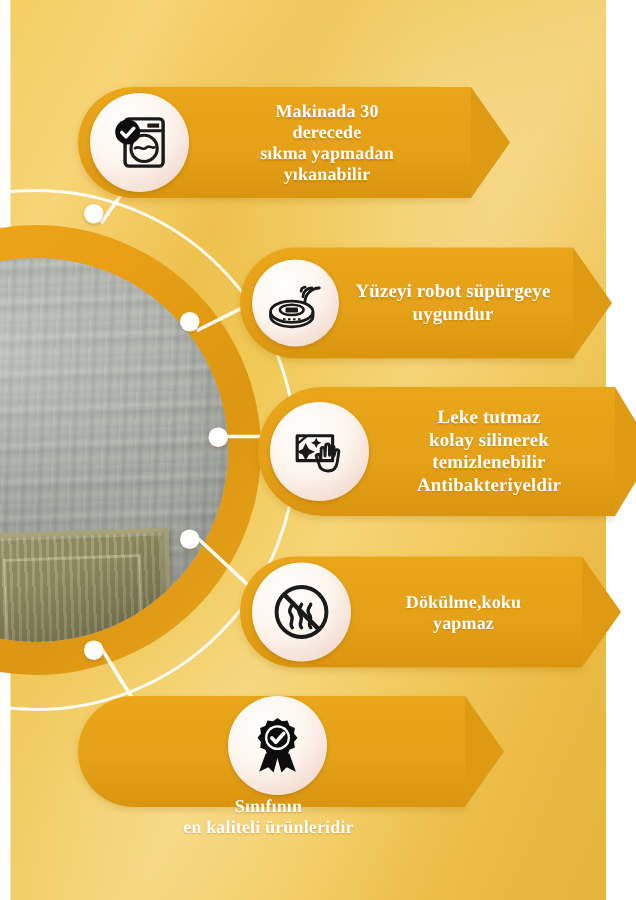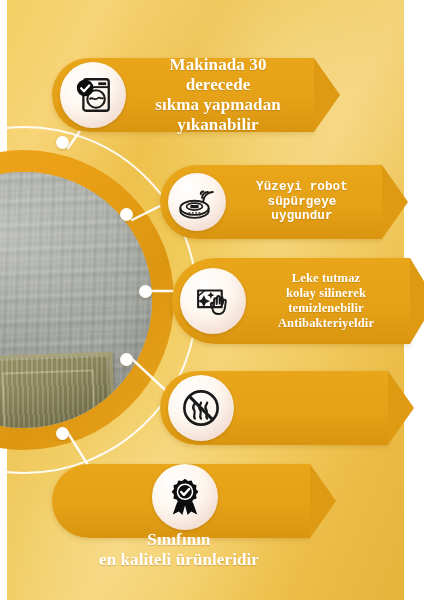--- a/index.html
+++ b/index.html
@@ -214,33 +214,33 @@
     box-shadow: 0 1px 3px rgba(120,80,20,0.28);
   }
   .badge-icon.lg { width: 66px; height: 66px; }
   .badge-icon svg { display: block; }
 
   .badge-text {
     flex: 1 1 auto;
     color: #ffffff;
     text-align: center;
     font-weight: bold;
-    font-size: 17px;
+    font-size: 12px;
     line-height: 1.18;
     padding: 0 12px 0 8px;
     text-shadow: 0 1px 1px rgba(150,95,10,0.35);
     white-space: pre-line;
     letter-spacing: 0.1px;
   }
   .badge-text.sm { font-size: 12.6px; }
 
   
   #feature-0 { left: 52px;  top: 58px;  }
   #feature-0 .pennant { width: 262px; }
-  #feature-1 { left: 160px; top: 165px; font-family: Liberation Mono, monospace; }
+  #feature-1 { left: 160px; top: 165px; }
   #feature-1 .pennant { width: 222px; }
   #feature-2 { left: 172px; top: 258px; }
   #feature-2 .pennant { width: 238px; }
   #feature-3 { left: 160px; top: 371px; }
   #feature-3 .pennant { width: 228px; }
   #feature-4 { left: 52px;  top: 464px; }
   #feature-4 .pennant { width: 258px; flex-direction: column; }
 </style>
 </head>
 <body>
@@ -339,20 +339,22 @@
         <svg width="42" height="42" viewBox="0 0 48 48">
           <circle cx="24" cy="24" r="19" fill="none" stroke="#1a1a1a" stroke-width="3"></circle>
           <g fill="none" stroke="#1a1a1a" stroke-width="2.6" stroke-linecap="round">
             <path d="M17 36c-3-4 2-6-1-10s1-6 1-8"></path>
             <path d="M24 36c-3-4 2-6-1-10s1-6 1-8"></path>
             <path d="M31 36c-3-4 2-6-1-10s1-6 1-8"></path>
           </g>
           <line x1="11" y1="11" x2="37" y2="37" stroke="#1a1a1a" stroke-width="3.4" stroke-linecap="round"></line>
         </svg>
       </div>
+      <div class="badge-text">Dökülme,koku
+yapmaz</div>
     </div>
   </div>
 
   <div class="feature" id="feature-4">
     <div class="pennant">
       <div class="badge-icon lg">
         <svg width="42" height="42" viewBox="0 0 48 48">
           <path d="M15 30l-5 14 7-3.5 4 4 4-14.5z" fill="#0d0d0d"></path>
           <path d="M33 30l5 14-7-3.5-4 4-4-14.5z" fill="#0d0d0d"></path>
           <path d="M24 3l3.4 2.6 4.2-.6 1.6 4 4 1.6-.6 4.2L39.2 18l-2.6 3.4.6 4.2-4 1.6-1.6 4-4.2-.6L24 33l-3.4-2.4-4.2.6-1.6-4-4-1.6.6-4.2L8.8 18l2.6-3.2-.6-4.2 4-1.6 1.6-4 4.2.6z" fill="#0d0d0d"></path>

